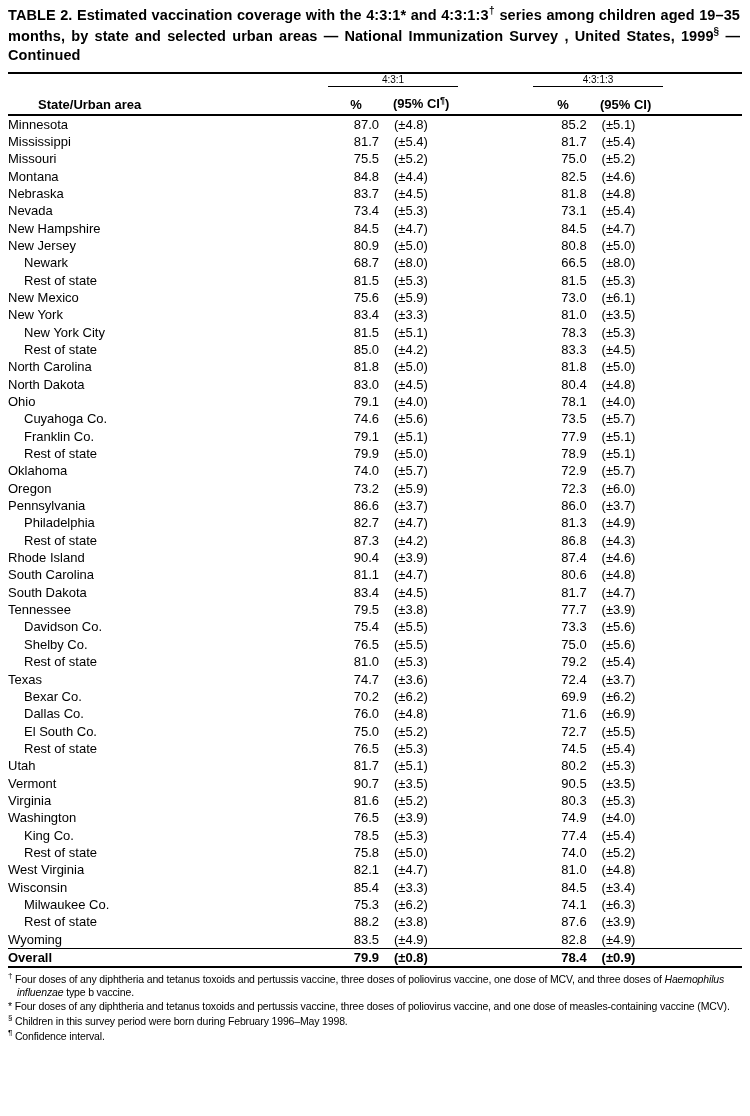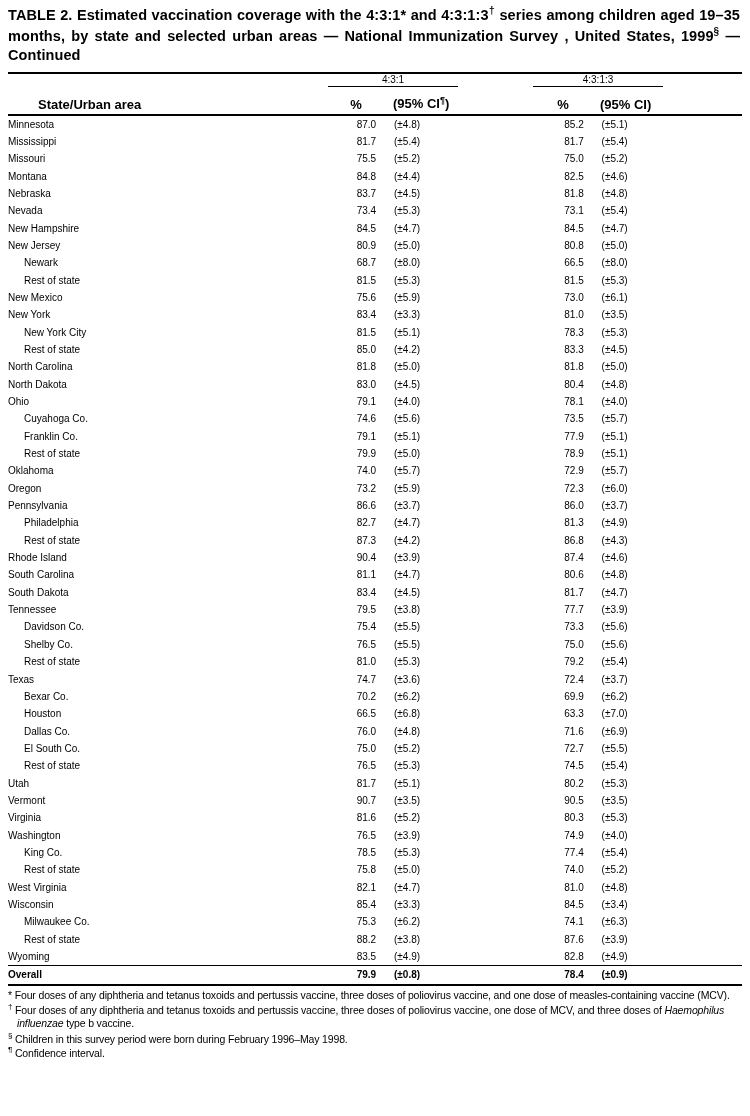--- a/index.html
+++ b/index.html
@@ -83,21 +83,21 @@
   .ch-c1 { left: 385px; width: 110px; text-align: left; bottom: 0; }
   .ch-p2 { left: 537px; width: 36px; text-align: center; bottom: 0; }
   .ch-c2 { left: 592px; width: 110px; text-align: left; bottom: 0; }
   .ch .sup { font-size: 9px; vertical-align: super; font-weight: bold; }
   .head-rule-bottom { border-top: 2.5px solid #000; }
 
   
   table.data {
     width: 100%;
     border-collapse: collapse;
-    font-size: 10px;
+    font-size: 13px;
     table-layout: fixed;
   }
   table.data td {
     padding: 0;
     line-height: 17.35px;
     vertical-align: baseline;
     white-space: nowrap;
   }
   td.c-name { width: 330px; }
   td.c-p1   { width: 55px; text-align: center; }
@@ -400,27 +400,20 @@
           <td class="c-ci2">(±3.7)</td>
         </tr>
         <tr>
           <td class="c-name"><span class="indent1">Bexar Co.</span></td>
           <td class="c-p1">70.2</td>
           <td class="c-ci1">(±6.2)</td>
           <td class="c-p2">69.9</td>
           <td class="c-ci2">(±6.2)</td>
         </tr>
         <tr>
-          <td class="c-name"><span class="indent1">Houston</span></td>
-          <td class="c-p1">66.5</td>
-          <td class="c-ci1">(±6.8)</td>
-          <td class="c-p2">63.3</td>
-          <td class="c-ci2">(±7.0)</td>
-        </tr>
-        <tr>
           <td class="c-name"><span class="indent1">Dallas Co.</span></td>
           <td class="c-p1">76.0</td>
           <td class="c-ci1">(±4.8)</td>
           <td class="c-p2">71.6</td>
           <td class="c-ci2">(±6.9)</td>
         </tr>
         <tr>
           <td class="c-name"><span class="indent1">El South Co.</span></td>
           <td class="c-p1">75.0</td>
           <td class="c-ci1">(±5.2)</td>
@@ -524,19 +517,19 @@
         <td class="c-ci1">(±0.8)</td>
         <td class="c-p2">78.4</td>
         <td class="c-ci2">(±0.9)</td>
       </tr>
     </tbody>
   </table>
 
   <div class="rule-foot"></div>
 
   <div class="footnotes" id="footnotes">
+      <div class="fn"><span class="mark sup">†</span> <span>Four doses of any diphtheria and tetanus toxoids and pertussis vaccine, three doses of poliovirus vaccine, one dose of MCV, and three doses of </span><i>Haemophilus influenzae</i><span> type b vaccine.</span></div>
       <div class="fn"><span class="mark">*</span> <span>Four doses of any diphtheria and tetanus toxoids and pertussis vaccine, three doses of poliovirus vaccine, and one dose of measles-containing vaccine (MCV).</span></div>
-      <div class="fn"><span class="mark sup">†</span> <span>Four doses of any diphtheria and tetanus toxoids and pertussis vaccine, three doses of poliovirus vaccine, one dose of MCV, and three doses of </span><i>Haemophilus influenzae</i><span> type b vaccine.</span></div>
       <div class="fn"><span class="mark sup">§</span> <span>Children in this survey period were born during February 1996–May 1998.</span></div>
       <div class="fn"><span class="mark sup">¶</span> <span>Confidence interval.</span></div>
     </div>
 
 </div>
 
 </body></html>

